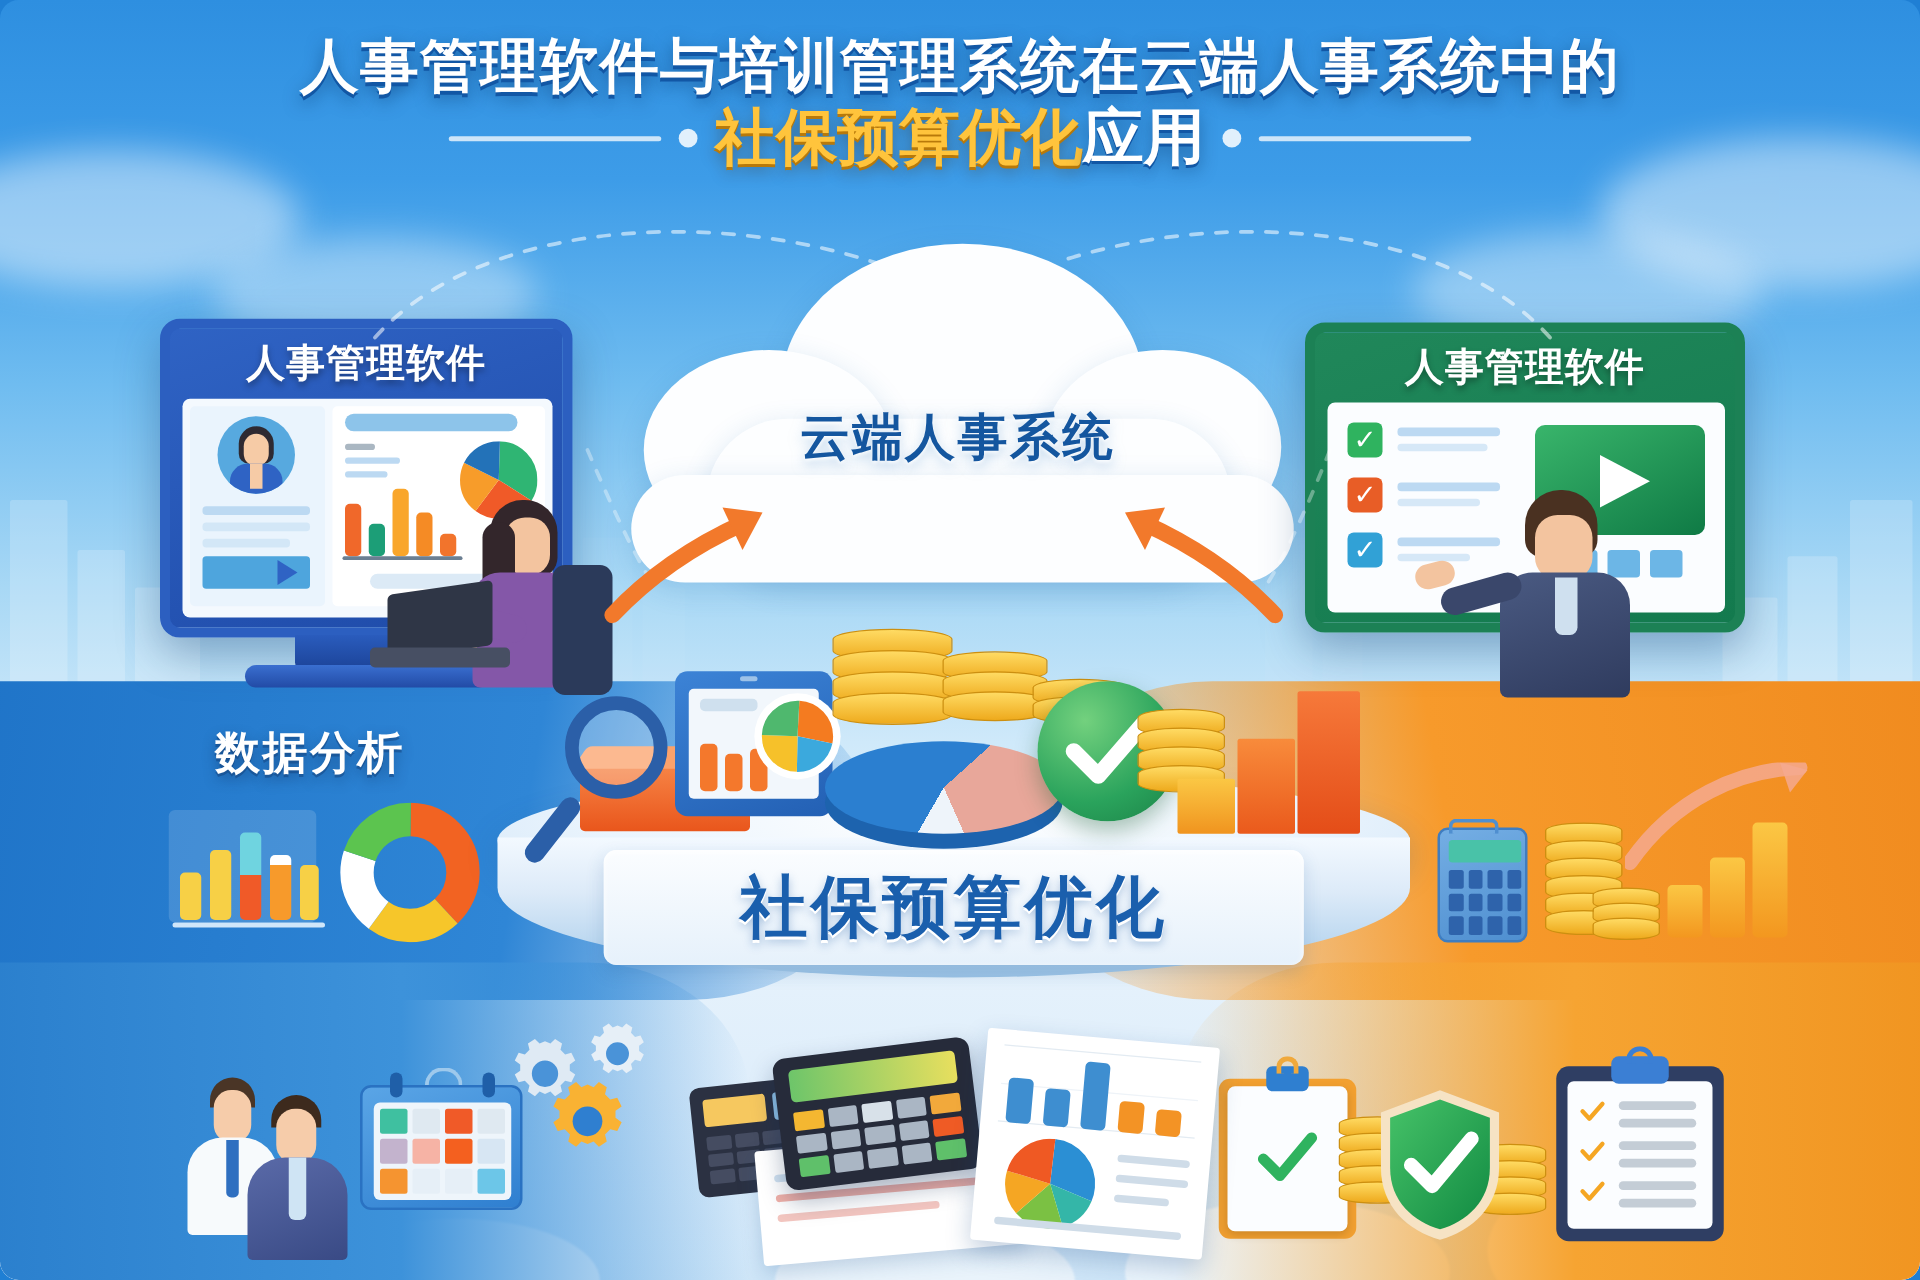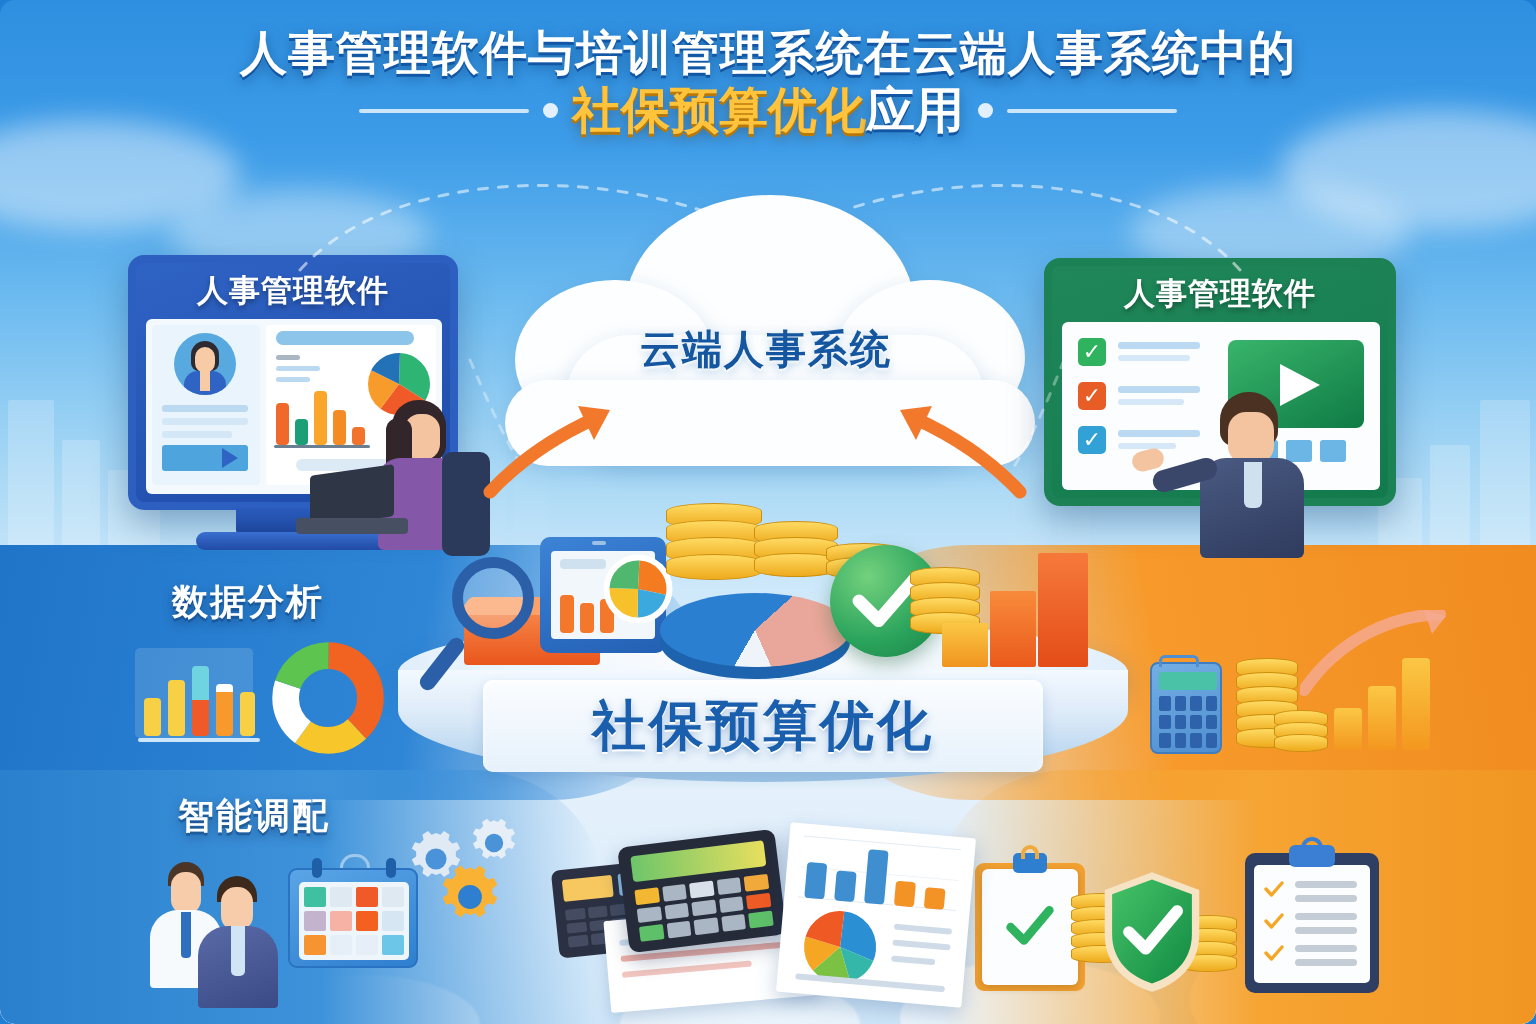--- a/index.html
+++ b/index.html
@@ -189,21 +189,20 @@
       <div class="subrule"></div>
     </div>
   </div>
 
   <div class="band" id="band-left"></div>
   <div class="band" id="band-right"></div>
   <div class="band" id="band-bl"></div>
   <div class="band" id="band-br"></div>
 
   <div class="qlabel" style="left:172px;top:578px;">数据分析</div>
-  <div class="qlabel" style="left:178px;top:792px;">智能调配</div>
 
   <div style="position:absolute;left:130px;top:630px;">
 
     <div style="position:absolute;left:5px;top:18px;width:118px;height:90px;background:rgba(255,255,255,.14);border-radius:5px;"></div>
     <div class="pill" style="left:14px;top:68px;width:17px;height:38px;background:#f7d046;"></div>
     <div class="pill" style="left:38px;top:50px;width:17px;height:56px;background:#f7d046;"></div>
     <div class="pill" style="left:62px;top:36px;width:17px;height:70px;background:linear-gradient(180deg,#6fd4e0 0%,#6fd4e0 48%,#f05a28 48%,#f05a28 100%);"></div>
     <div class="pill" style="left:86px;top:54px;width:17px;height:52px;background:linear-gradient(180deg,#fff 0%,#fff 16%,#f79a2b 16%,#f79a2b 100%);"></div>
     <div class="pill" style="left:110px;top:62px;width:15px;height:44px;background:#f7d046;"></div>
     <div style="position:absolute;left:8px;top:108px;width:122px;height:4px;background:#cfe6fa;border-radius:2px;"></div>

